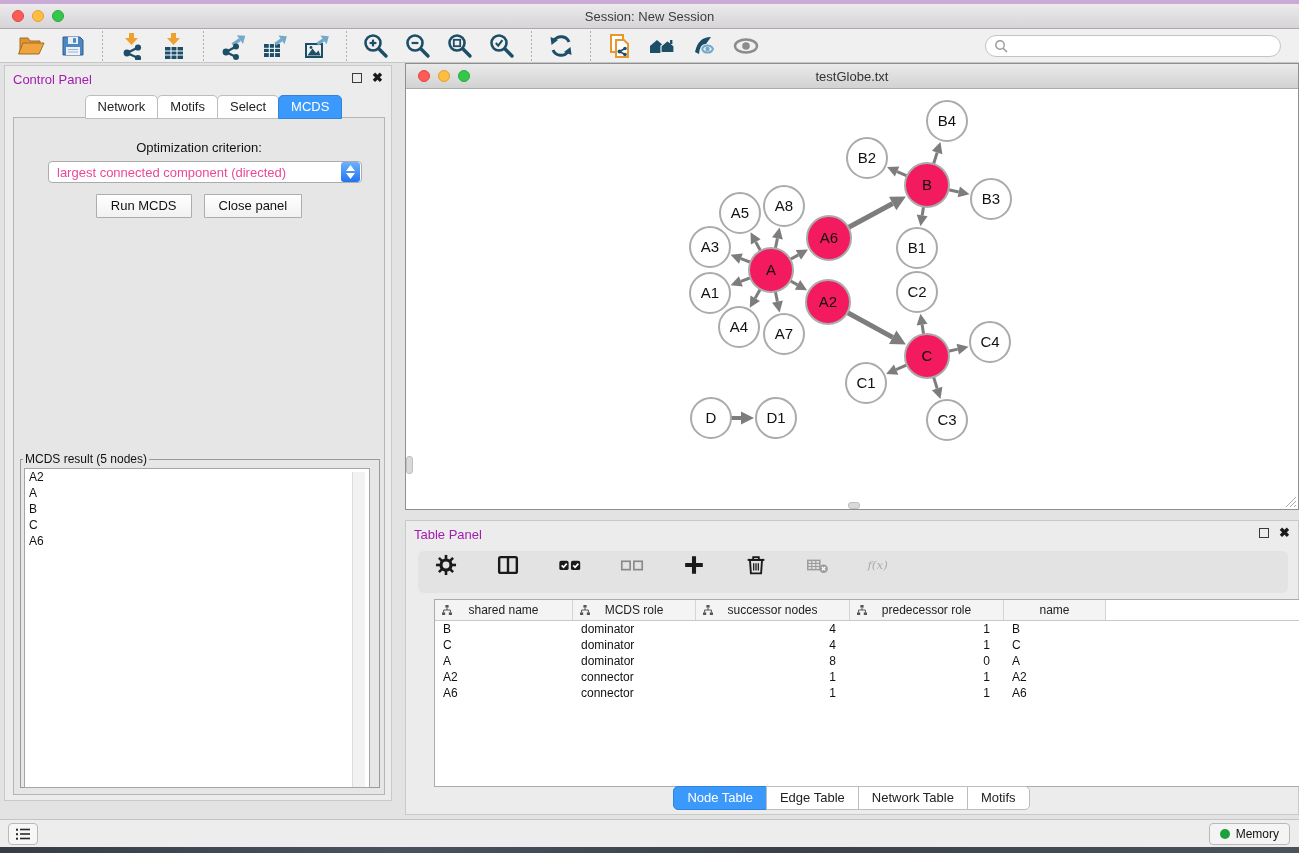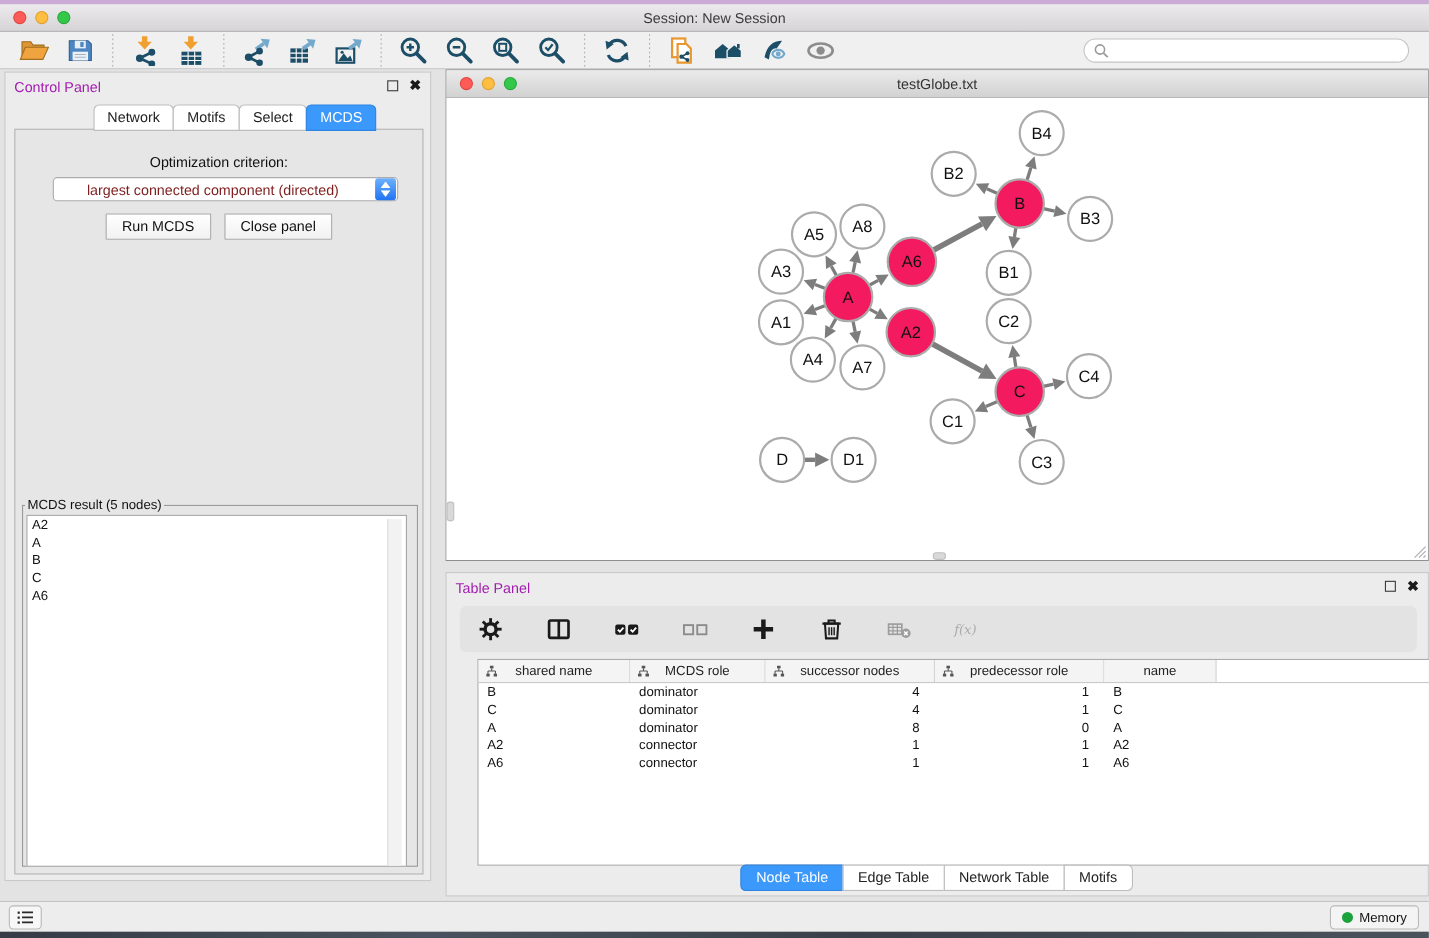--- a/index.html
+++ b/index.html
@@ -38,21 +38,21 @@
   .close-btn { font-size:13px; font-weight:bold; color:#1A1A1A; cursor:pointer; line-height:10px; }
   .ctabs { position:absolute; left:16px; top:29px; width:100%; display:flex; justify-content:center; }
   .ctab { font-size:13px; color:#222; background:#FFFFFF; border:1px solid #BDBDBD; margin-left:-1px;
       padding:3px 12px 4px; border-radius:5px 5px 0 0; cursor:pointer; position:relative; z-index:1; }
   .ctab.active { background:#3B99FC; color:#FFFFFF; border-color:#2E84E0; z-index:2; }
   .cp-inner { position:absolute; left:8px; top:51px; width:372px; height:678px;
       background:#E6E6E6; border:1px solid #B5B5B5; }
   .opt-label { position:absolute; left:0; width:100%; top:22px; text-align:center; font-size:13px; color:#111; }
   .dropdown { position:absolute; left:34px; top:43px; width:314px; height:22px; background:#FFFFFF;
       border:1px solid #ACACAC; border-radius:4px; display:flex; align-items:center; cursor:pointer; }
-  .dropdown .dval { flex:1; font-size:13px; color:#7f1d1d; padding-left:8px; white-space:nowrap; overflow:hidden;margin-left:22px; }
+  .dropdown .dval { flex:1; font-size:13px; color:#ec4899; padding-left:8px; white-space:nowrap; overflow:hidden; }
   .stepper { width:19px; height:20px; border-radius:3px; margin-right:1px;
       background:linear-gradient(#6FB1FE,#2174F2); display:flex; flex-direction:column;
       align-items:center; justify-content:center; gap:2px; }
   .btn-row { position:absolute; left:0; top:76px; width:100%; display:flex; justify-content:center; gap:12px; }
   .pbtn { font-size:13px; color:#111; background:linear-gradient(#FFFFFF,#F1F1F1);
       border:1px solid #ADADAD; border-radius:1px; padding:3px 14px 4px; cursor:pointer; }
   .mcds-fieldset { position:absolute; left:6px; top:334px; width:360px; height:336px;
       border:1px solid #9A9A9A; background:#E6E6E6; }
   .mcds-fieldset legend { font-size:12px; color:#111; padding:0 2px; margin-left:2px; }
   .mcds-list { position:absolute; left:3px; top:2px; width:346px; height:320px; background:#FFFFFF;
@@ -71,21 +71,21 @@
   .vthumb { position:absolute; left:0px; top:367px; width:7px; height:18px; background:#D9D9D9;
       border:1px solid #C0C0C0; border-radius:3px; }
   .hthumb { position:absolute; left:442px; bottom:0px; width:12px; height:7px; background:#D9D9D9;
       border:1px solid #C0C0C0; border-radius:3px; }
   .grip { position:absolute; right:1px; bottom:1px; }
 
   
   .table-panel { position:absolute; left:405px; top:520px; width:894px; height:295px;
       background:#ECECEC; border:1px solid #C9C9C9; }
   .tp-toolbar { position:absolute; left:12px; top:30px; width:870px; height:42px; background:#E3E3E3;
-      border-radius:6px; display:flex; align-items:center; padding-left:14px; gap:34px; }
+      border-radius:6px; display:flex; align-items:flex-start; padding-left:14px; gap:34px; }
   .tpicon { width:28px; height:28px; display:flex; align-items:center; justify-content:center; cursor:pointer; }
   .tpicon.disabled { cursor:default; }
   .dtable { position:absolute; left:28px; top:78px; width:875px; height:188px; background:#FFFFFF;
       border:1px solid #ABABAB; overflow:hidden; }
   .thead { display:flex; height:21px; border-bottom:1px solid #C9C9C9; }
   .th { position:relative; background:#F4F4F4; border-right:1px solid #D4D4D4; display:flex;
       align-items:center; justify-content:center; font-size:12px; color:#222; cursor:pointer; }
   .th .treeico { position:absolute; left:7px; top:5px; }
   .trow { display:flex; height:16px; }
   .td { font-size:12px; color:#111; line-height:16px; white-space:nowrap; overflow:hidden; }

